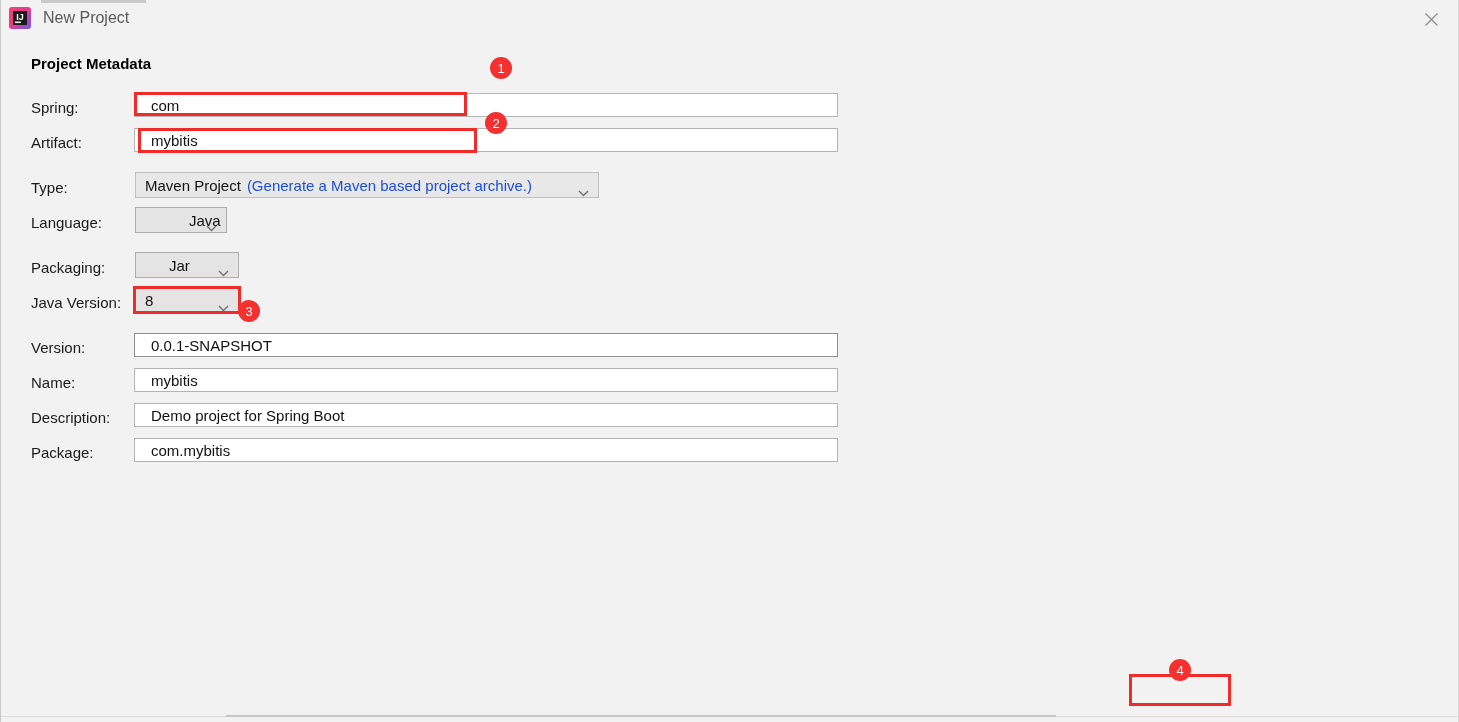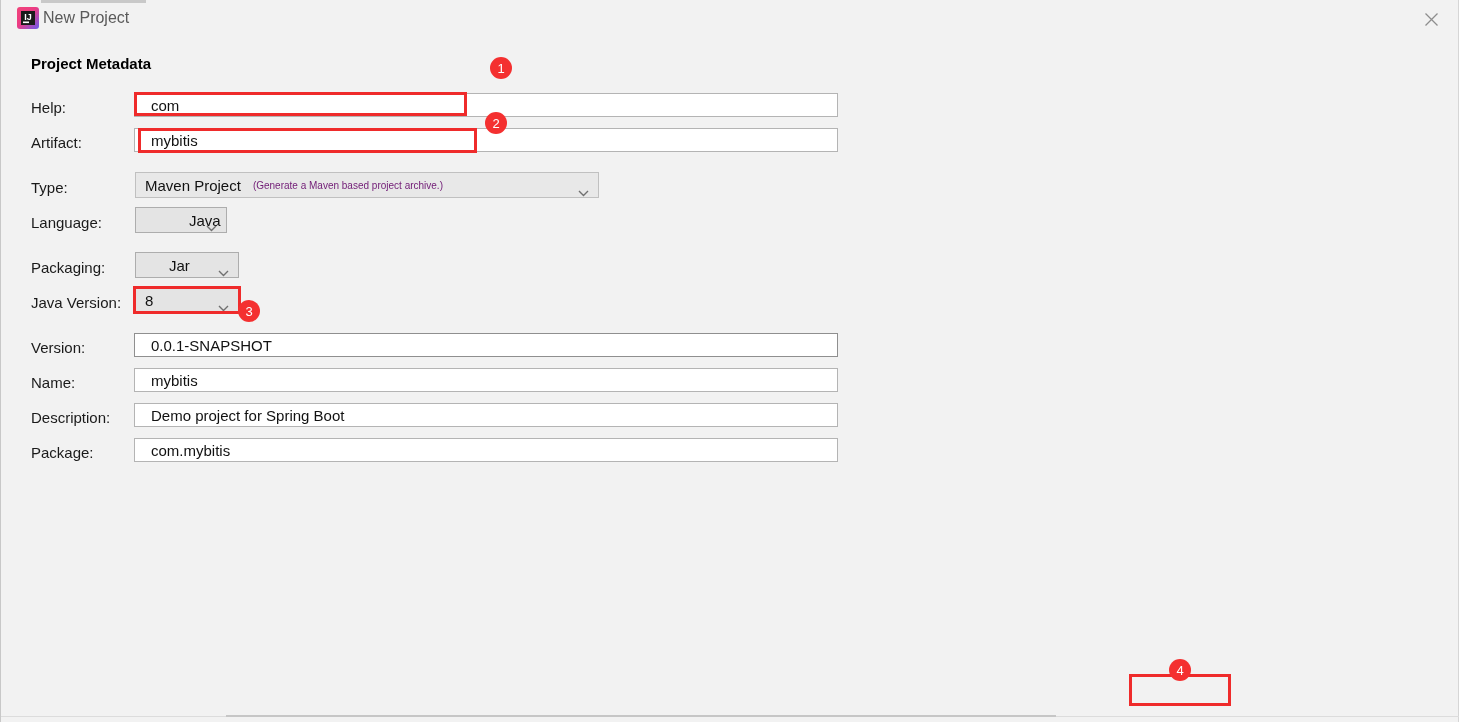--- a/index.html
+++ b/index.html
@@ -33,21 +33,21 @@
     width: 105px; height: 3px;
     background: #c9c9c9;
   }
   #titlebar {
     position: absolute;
     left: 0; top: 0;
     width: 1459px; height: 38px;
   }
   #app-icon {
     position: absolute;
-    left: 16px; top: 7px;
+    left: 8px; top: 7px;
     width: 22px; height: 30px;
   }
   #title-text {
     position: absolute;
     left: 42px; top: 7px;
     height: 22px;
     line-height: 22px;
     font-size: 16px;
     color: #5a5a5a;
     white-space: nowrap;
@@ -117,23 +117,23 @@
     user-select: none;
   }
   .combo .ctext {
     font-size: 15px;
     color: #111;
     padding-left: 9px;
     white-space: nowrap;
     overflow: hidden;
   }
   .combo .chint {
-    font-size: 10px;
-    color: #701a75;
-    padding-left: 12px;
+    font-size: 15px;
+    color: #1d4ed8;
+    padding-left: 6px;
     white-space: nowrap;
   }
   .combo .arrow {
     position: absolute;
     right: 9px; top: 50%;
     margin-top: -2px;
   }
   .combo.disabled { background: #e8e8e8; border-color: #c0c0c0; }
 
   
@@ -225,21 +225,21 @@
       <svg width="15" height="15" viewBox="0 0 15 15">
         <path d="M1.5 1.5 L13.5 13.5 M13.5 1.5 L1.5 13.5" stroke="#8e8e8e" stroke-width="1.3" fill="none"></path>
       </svg>
     </div>
   </div>
 
   <div id="content">
 
     <div id="section-title">Project Metadata</div>
 
-    <div class="lbl" style="top:62px;">Help:</div>
+    <div class="lbl" style="top:62px;">Spring:</div>
     <input class="tf" style="top: 55px;" value="com">
 
     <div class="lbl" style="top:97px;">Artifact:</div>
     <input class="tf" style="top: 90px;" value="mybitis">
 
     <div class="lbl" style="top:142px;">Type:</div>
     <div class="combo disabled" style="left:134px; top:134px; width:464px;">
       <span class="ctext">Maven Project</span>
       <span class="chint">(Generate a Maven based project archive.)</span>
       <span class="arrow">

